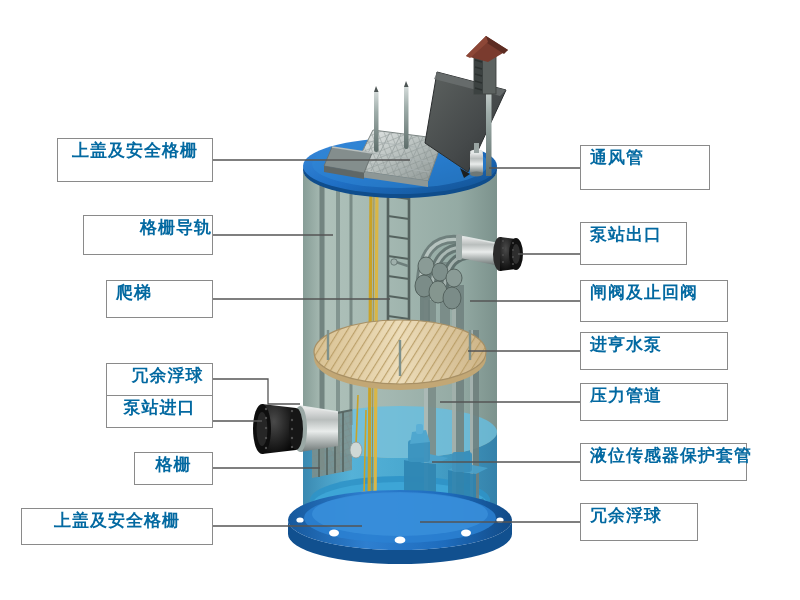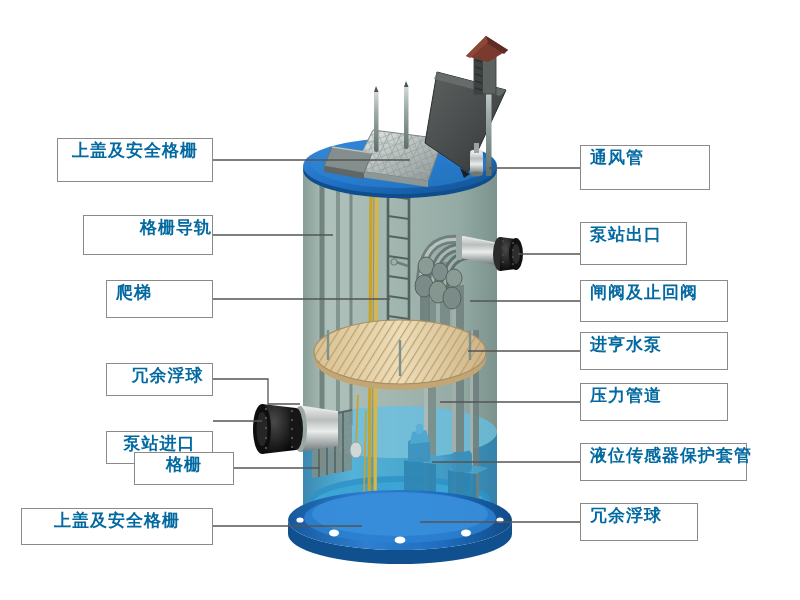--- a/index.html
+++ b/index.html
@@ -404,24 +404,24 @@
       </div>
       <div class="lbl r" style="left: 83px; top: 215px; width: 130px; height: 40px;">
         <span>格栅导轨</span>
       </div>
       <div class="lbl l" style="left: 106px; top: 280px; width: 107px; height: 38px;">
         <span>爬梯</span>
       </div>
       <div class="lbl c" style="left: 106px; top: 363px; width: 107px; height: 33px; padding-left: 16px;">
         <span>冗余浮球</span>
       </div>
-      <div class="lbl c" style="left: 106px; top: 395px; width: 107px; height: 33px; margin-top: 36px;">
+      <div class="lbl c" style="left: 106px; top: 395px; width: 107px; height: 33px;">
         <span>泵站进口</span>
       </div>
-      <div class="lbl c" style="left: 134px; top: 452px; width: 100px; height: 33px;">
+      <div class="lbl c" style="left: 134px; top: 452px; width: 79px; height: 33px;">
         <span>格栅</span>
       </div>
       <div class="lbl c" style="left: 21px; top: 508px; width: 192px; height: 37px;">
         <span>上盖及安全格栅</span>
       </div>
     </div>
   <div id="labelsRight">
       <div class="lbl l" style="left: 580px; top: 145px; width: 130px; height: 45px;">
         <span>通风管</span>
       </div>

